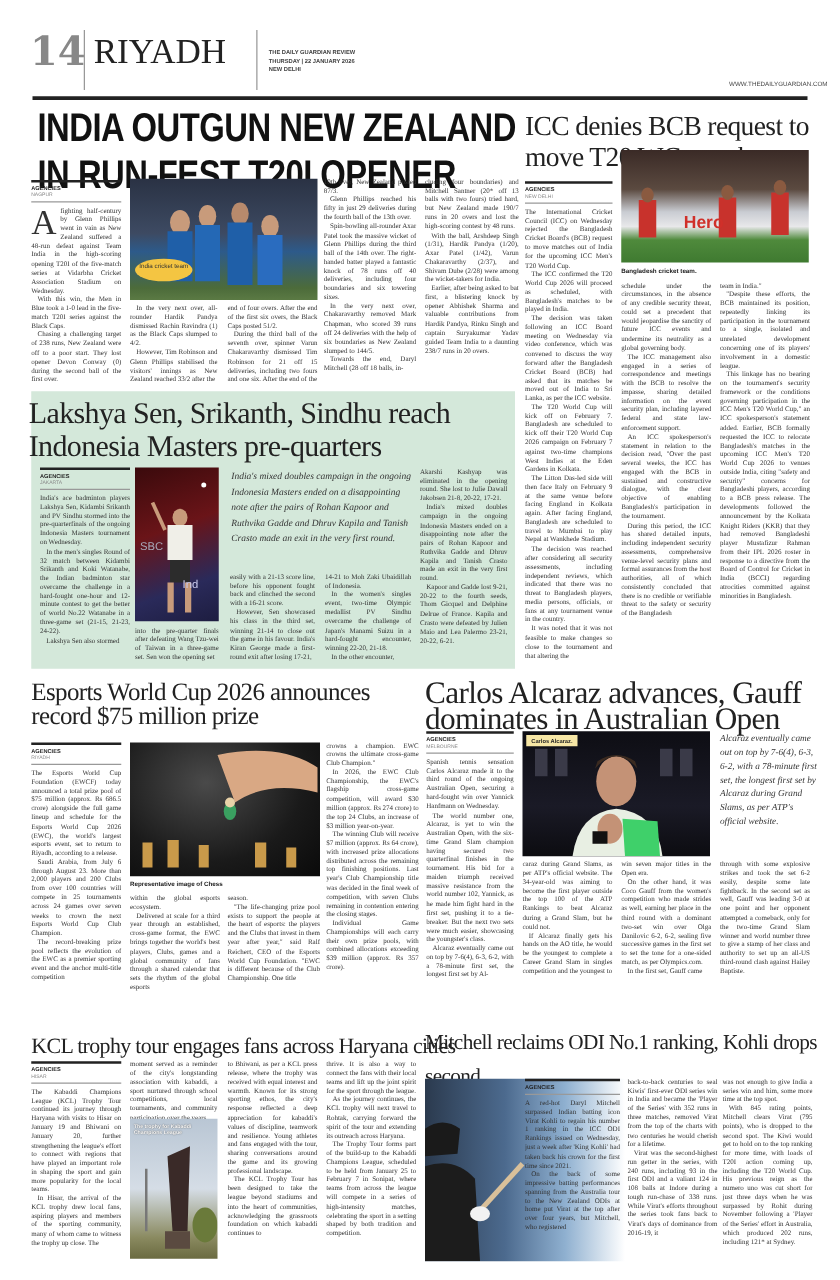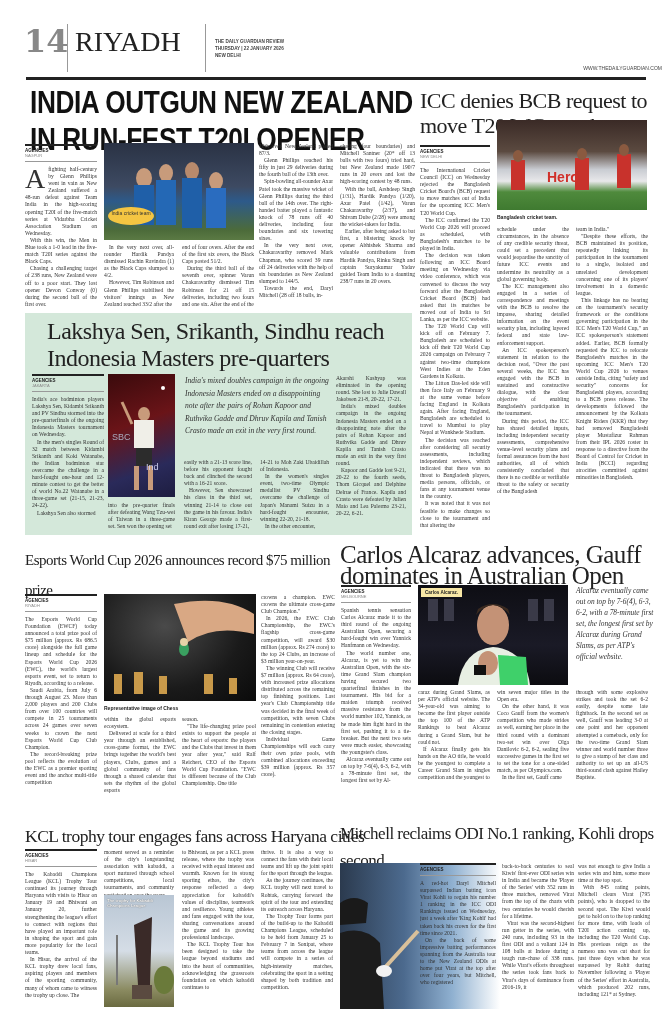--- a/index.html
+++ b/index.html
@@ -124,21 +124,21 @@
   <p>An ICC spokesperson's statement in relation to the decision read, "Over the past several weeks, the ICC has engaged with the BCB in sustained and constructive dialogue, with the clear objective of enabling Bangladesh's participation in the tournament.</p>
   <p>During this period, the ICC has shared detailed inputs, including independent security assessments, comprehensive venue-level security plans and formal assurances from the host authorities, all of which consistently concluded that there is no credible or verifiable threat to the safety or security of the Bangladesh</p>
 </div>
 <div class="abs txt" style="left: 576px; top: 226px; width: 72px; overflow: hidden;">
   <p class="first">team in India."</p>
   <p>"Despite these efforts, the BCB maintained its position, repeatedly linking its participation in the tournament to a single, isolated and unrelated development concerning one of its players' involvement in a domestic league.</p>
   <p>This linkage has no bearing on the tournament's security framework or the conditions governing participation in the ICC Men's T20 World Cup," an ICC spokesperson's statement added. Earlier, BCB formally requested the ICC to relocate Bangladesh's matches in the upcoming ICC Men's T20 World Cup 2026 to venues outside India, citing "safety and security" concerns for Bangladeshi players, according to a BCB press release. The developments followed the announcement by the Kolkata Knight Riders (KKR) that they had removed Bangladeshi player Mustafizur Rahman from their IPL 2026 roster in response to a directive from the Board of Control for Cricket in India (BCCI) regarding atrocities committed against minorities in Bangladesh.</p>
 </div>
 
 <div class="abs green-box" style="left:25px;top:313px;width:387px;height:222px"></div>
-<div class="abs hd-serif" style="left:47px;top:318px;width:375px;font-size:24px;line-height:27px">Lakshya Sen, Srikanth, Sindhu reach Indonesia Masters pre-quarters</div>
+<div class="abs hd-serif" style="left:23px;top:318px;width:375px;font-size:24px;line-height:27px">Lakshya Sen, Srikanth, Sindhu reach Indonesia Masters pre-quarters</div>
 <div class="abs" style="left:32px;top:374px;width:72px">
   <div class="byline">
     <span class="ag">AGENCIES</span>
     <span class="pl">JAKARTA</span>
   </div>
   <div class="txt" style="overflow: hidden;">
     <p class="first">India's ace badminton players Lakshya Sen, Kidambi Srikanth and PV Sindhu stormed into the pre-quarterfinals of the ongoing Indonesia Masters tournament on Wednesday.</p>
     <p>In the men's singles Round of 32 match between Kidambi Srikanth and Koki Watanabe, the Indian badminton star overcame the challenge in a hard-fought one-hour and 12-minute contest to get the better of world No.22 Watanabe in a three-game set (21-15, 21-23, 24-22).</p>
     <p>Lakshya Sen also stormed</p>
   </div>
@@ -168,21 +168,21 @@
   <p class="first">14-21 to Moh Zaki Ubaidillah of Indonesia.</p>
   <p>In the women's singles event, two-time Olympic medallist PV Sindhu overcame the challenge of Japan's Manami Suizu in a hard-fought encounter, winning 22-20, 21-18.</p>
   <p>In the other encounter,</p>
 </div>
 <div class="abs txt" style="left: 336px; top: 375px; width: 70px; overflow: hidden;">
   <p class="first">Akarshi Kashyap was eliminated in the opening round. She lost to Julie Dawall Jakobsen 21-8, 20-22, 17-21.</p>
   <p>India's mixed doubles campaign in the ongoing Indonesia Masters ended on a disappointing note after the pairs of Rohan Kapoor and Ruthvika Gadde and Dhruv Kapila and Tanish Crasto made an exit in the very first round.</p>
   <p>Kapoor and Gadde lost 9-21, 20-22 to the fourth seeds, Thom Gicquel and Delphine Delrue of France. Kapila and Crasto were defeated by Julien Maio and Lea Palermo 23-21, 20-22, 6-21.</p>
 </div>
 
-<div class="abs hd-serif" style="left:25px;top:545px;width:315px;font-size:15px;line-height:30px">Esports World Cup 2026 announces record $75 million prize</div>
+<div class="abs hd-serif" style="left:25px;top:545px;width:315px;font-size:20px;line-height:19px">Esports World Cup 2026 announces record $75 million prize</div>
 <div class="abs" style="left:25px;top:594px;width:72px">
   <div class="byline">
     <span class="ag">AGENCIES</span>
     <span class="pl">RIYADH</span>
   </div>
   <div class="txt" style="overflow: hidden;">
     <p class="first">The Esports World Cup Foundation (EWCF) today announced a total prize pool of $75 million (approx. Rs 686.5 crore) alongside the full game lineup and schedule for the Esports World Cup 2026 (EWC), the world's largest esports event, set to return to Riyadh, according to a release.</p>
     <p>Saudi Arabia, from July 6 through August 23. More than 2,000 players and 200 Clubs from over 100 countries will compete in 25 tournaments across 24 games over seven weeks to crown the next Esports World Cup Club Champion.</p>
     <p>The record-breaking prize pool reflects the evolution of the EWC as a premier sporting event and the anchor multi-title competition</p>
   </div>

